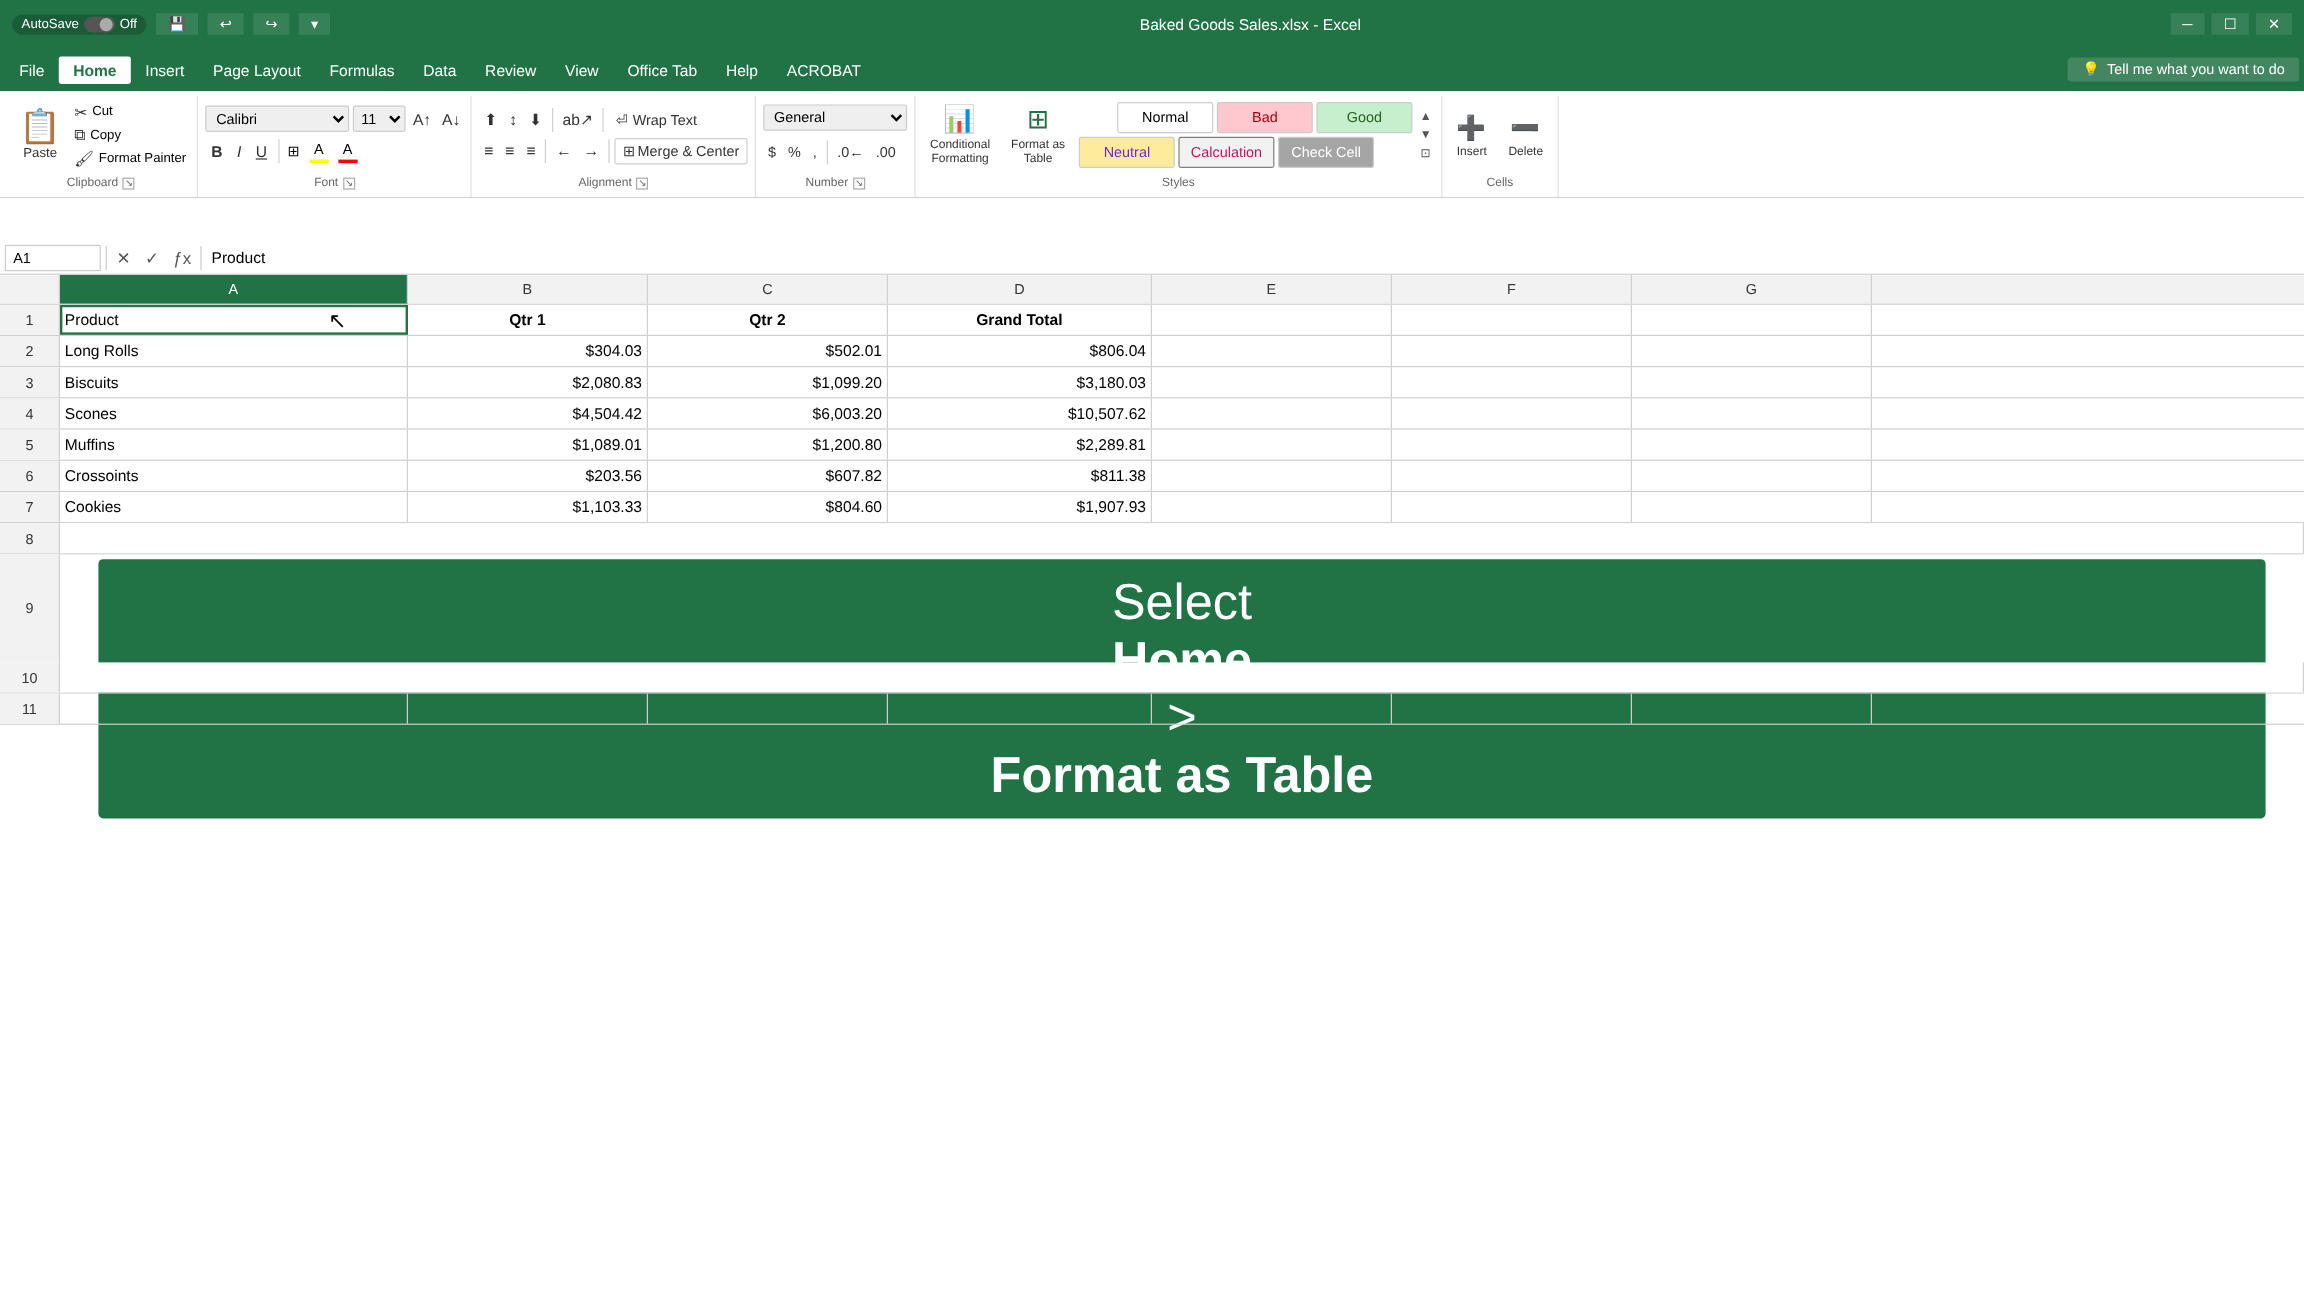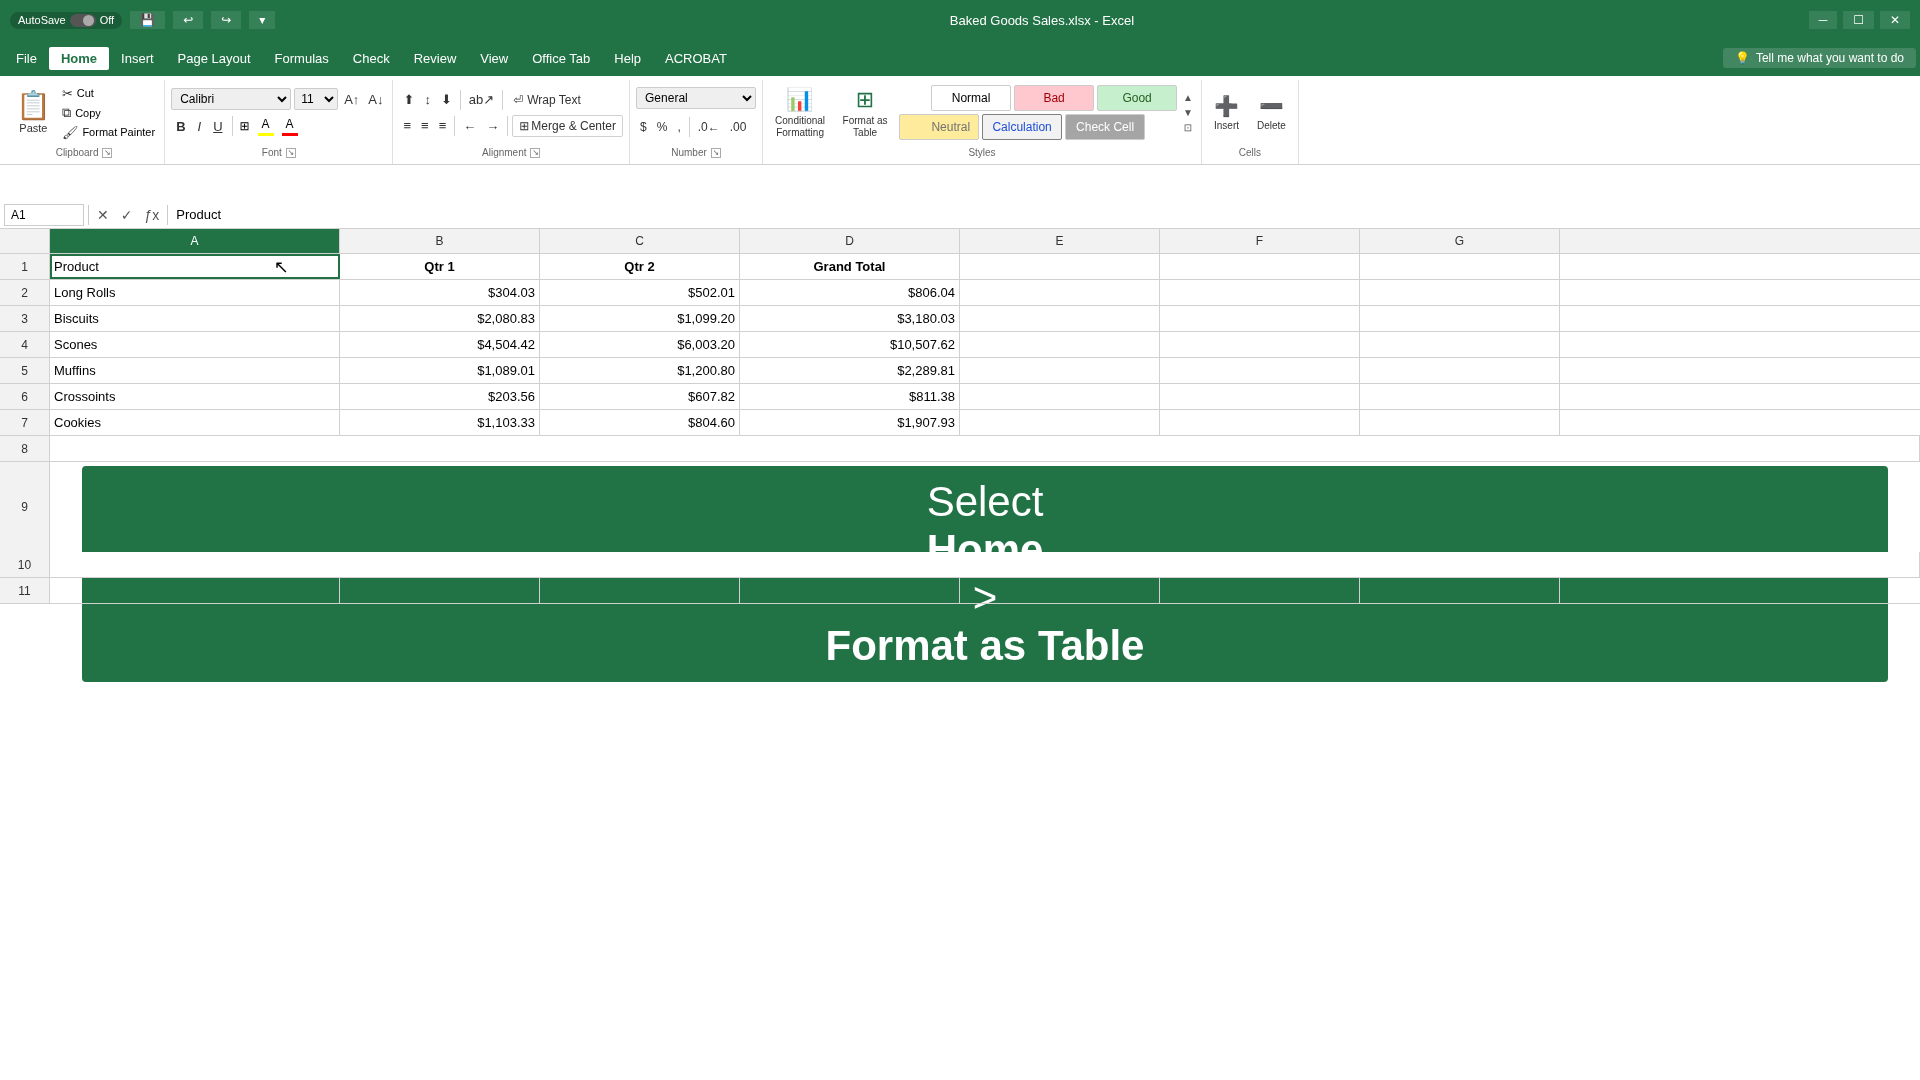--- a/index.html
+++ b/index.html
@@ -328,22 +328,22 @@
       display: flex;
       align-items: center;
       justify-content: center;
       white-space: nowrap;
       min-width: 80px;
       height: 26px;
     }
     .style-normal { background: #fff; }
     .style-bad { background: #ffc7ce; color: #9c0006; }
     .style-good { background: #c6efce; color: #276221; }
-    .style-neutral { background: #ffeb9c; color: #737373; justify-content: flex-end; }
-    .style-calculation { background: #f2f2f2; color: #1d4ed8; border-color: #7f7f7f; }
+    .style-neutral { background: #ffeb9c; color: #6d28d9; }
+    .style-calculation { background: #f2f2f2; color: #be185d; border-color: #7f7f7f; }
     .style-check { background: #a5a5a5; color: white; }
 
     .scroll-arrow {
       border: none;
       background: none;
       cursor: pointer;
       font-size: 10px;
       color: #555;
       padding: 2px;
     }
@@ -565,21 +565,21 @@
 </div>
 
 <div id="ribbon">
 
   <div id="menu-bar">
     <div class="menu-item">File</div>
     <div class="menu-item active">Home</div>
     <div class="menu-item">Insert</div>
     <div class="menu-item">Page Layout</div>
     <div class="menu-item">Formulas</div>
-    <div class="menu-item">Check</div>
+    <div class="menu-item">Data</div>
     <div class="menu-item">Review</div>
     <div class="menu-item">View</div>
     <div class="menu-item">Office Tab</div>
     <div class="menu-item">Help</div>
     <div class="menu-item">ACROBAT</div>
     <div id="tell-me">
       <span>💡</span>
       <span>Tell me what you want to do</span>
     </div>
   </div>

